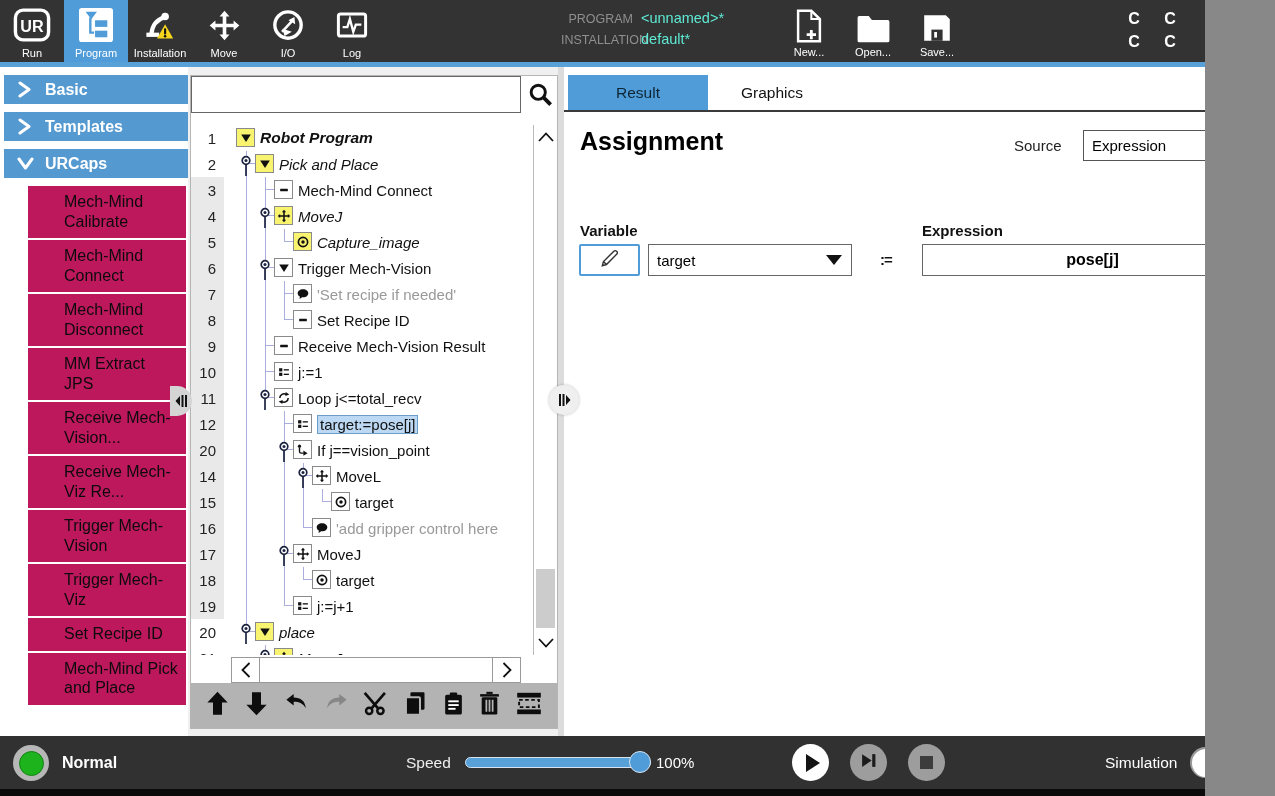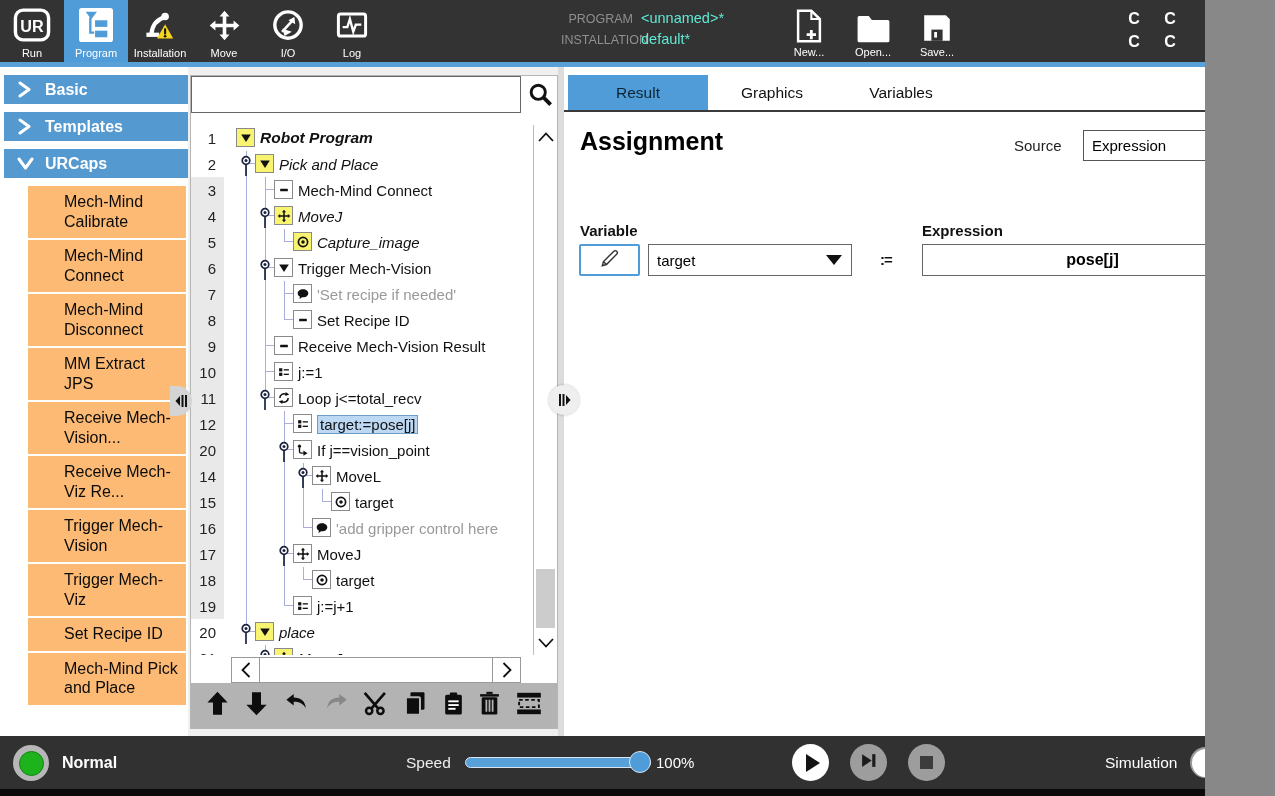--- a/index.html
+++ b/index.html
@@ -25,21 +25,21 @@
   #initials{position:absolute;left:1122px;top:10px;display:grid;grid-template-columns:24px 24px;grid-column-gap:12px;grid-row-gap:5px;}
   #initials span{color:#fff;font-weight:bold;font-size:16px;text-align:center;}
   #hamburger{position:absolute;left:1212px;top:13px;width:46px;cursor:pointer;}
   #hamburger div{height:6px;background:#fff;border-radius:2px;margin-bottom:7px;}
   
   #sidebar{position:absolute;left:0;top:67px;width:188px;height:669px;background:#fff;}
   .cat{height:29px;margin:0 0 8px 4px;background:#5599d1;color:#fff;font-weight:bold;font-size:16px;
        display:flex;align-items:center;padding-left:13px;cursor:pointer;}
   .cat:first-child{margin-top:8px;}
   .cat .chev{width:17px;height:17px;margin-right:11px;display:flex;align-items:center;}
-  .ucap{margin:0 2px 2px 28px;background:#fdba74;color:#0b0b0b;font-size:16px;line-height:1.22;
+  .ucap{margin:0 2px 2px 28px;background:#be185d;color:#0b0b0b;font-size:16px;line-height:1.22;
         padding:6px 8px 7px 36px;cursor:pointer;}
   #side-handle{position:absolute;left:170px;top:386px;width:22px;height:30px;background:#d4d4d4;
         border-radius:0 15px 15px 0;display:flex;align-items:center;justify-content:center;z-index:5;cursor:pointer;}
   
   #tree-panel{position:absolute;left:190px;top:75px;width:368px;height:654px;background:#fff;border:1px solid #b5b5b5;}
   #search-box{position:absolute;left:0;top:0;width:330px;height:37px;border:1px solid #666;background:#fff;
         font-size:16px;padding:0 8px;font-family:"Liberation Sans",sans-serif;}
   #search-icon{position:absolute;left:336px;top:5px;cursor:pointer;}
   #tree-rows{position:absolute;left:0;top:49px;right:0;height:530px;overflow:hidden;}
   .trow{position:relative;height:26px;cursor:pointer;}
@@ -750,23 +750,20 @@
   </div>
 
   <div id="cmd">
     <div id="tabrow">
         <div class="ctab active" style="width: 140px;">
           <span>Result</span>
         </div>
         <div class="ctab" style="width: 128px;">
           <span>Graphics</span>
         </div>
-        <div class="ctab" style="width: 130px;">
-          <span>Variables</span>
-        </div>
       </div>
     <div id="cmd-title">Assignment</div>
     <div id="source-label">Source</div>
     <div id="source-dd">
       <span>Expression</span>
       <span class="darr"></span>
     </div>
     <div id="variable-label">Variable</div>
     <div id="expression-label">Expression</div>
     <div id="pencil-btn">

